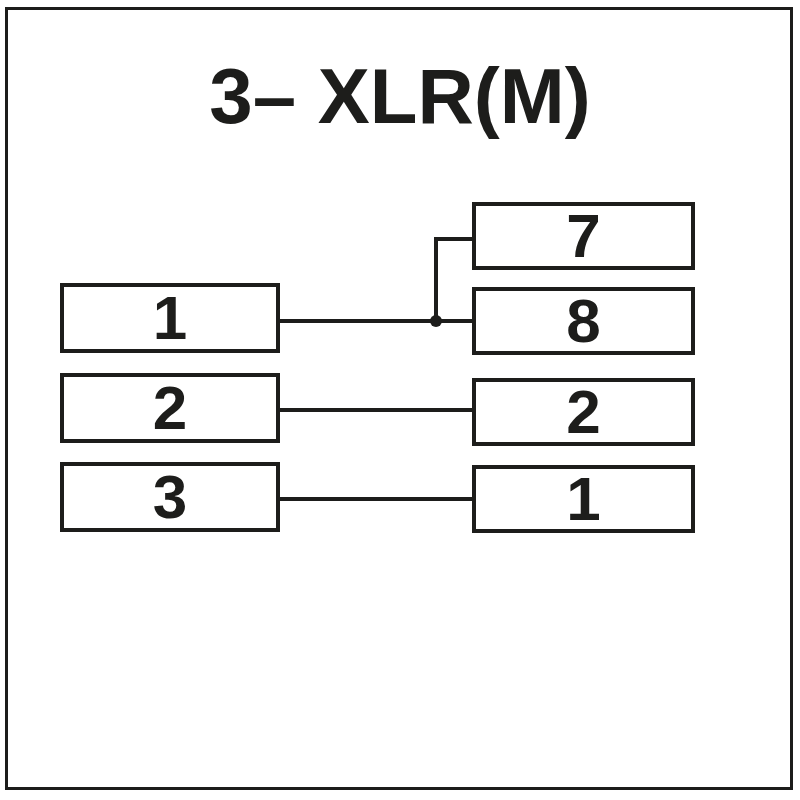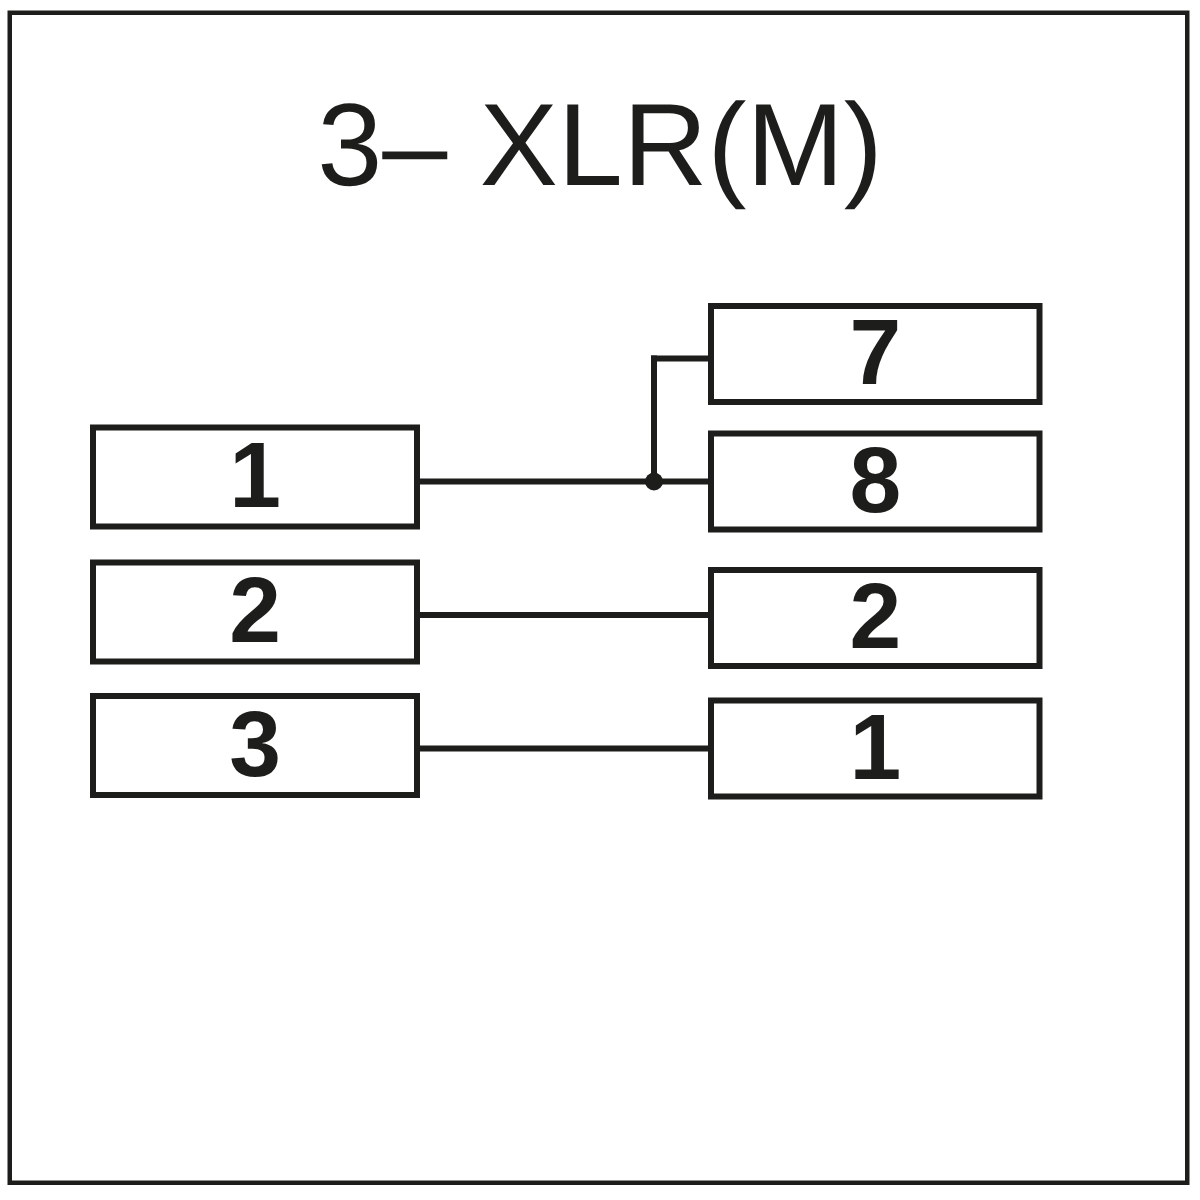--- a/index.html
+++ b/index.html
@@ -25,21 +25,21 @@
     box-sizing: border-box;
     background: #ffffff;
   }
   .title {
     position: absolute;
     left: 0;
     top: 56px;
     width: 800px;
     text-align: center;
     font-size: 78px;
-    font-weight: 400;
+    font-weight: 700;
     color: #1d1d1b;
     line-height: 80px;
     white-space: pre;
   }
   .pinbox {
     position: absolute;
     border: 4px solid #1d1d1b;
     box-sizing: border-box;
     background: #ffffff;
     display: flex;

